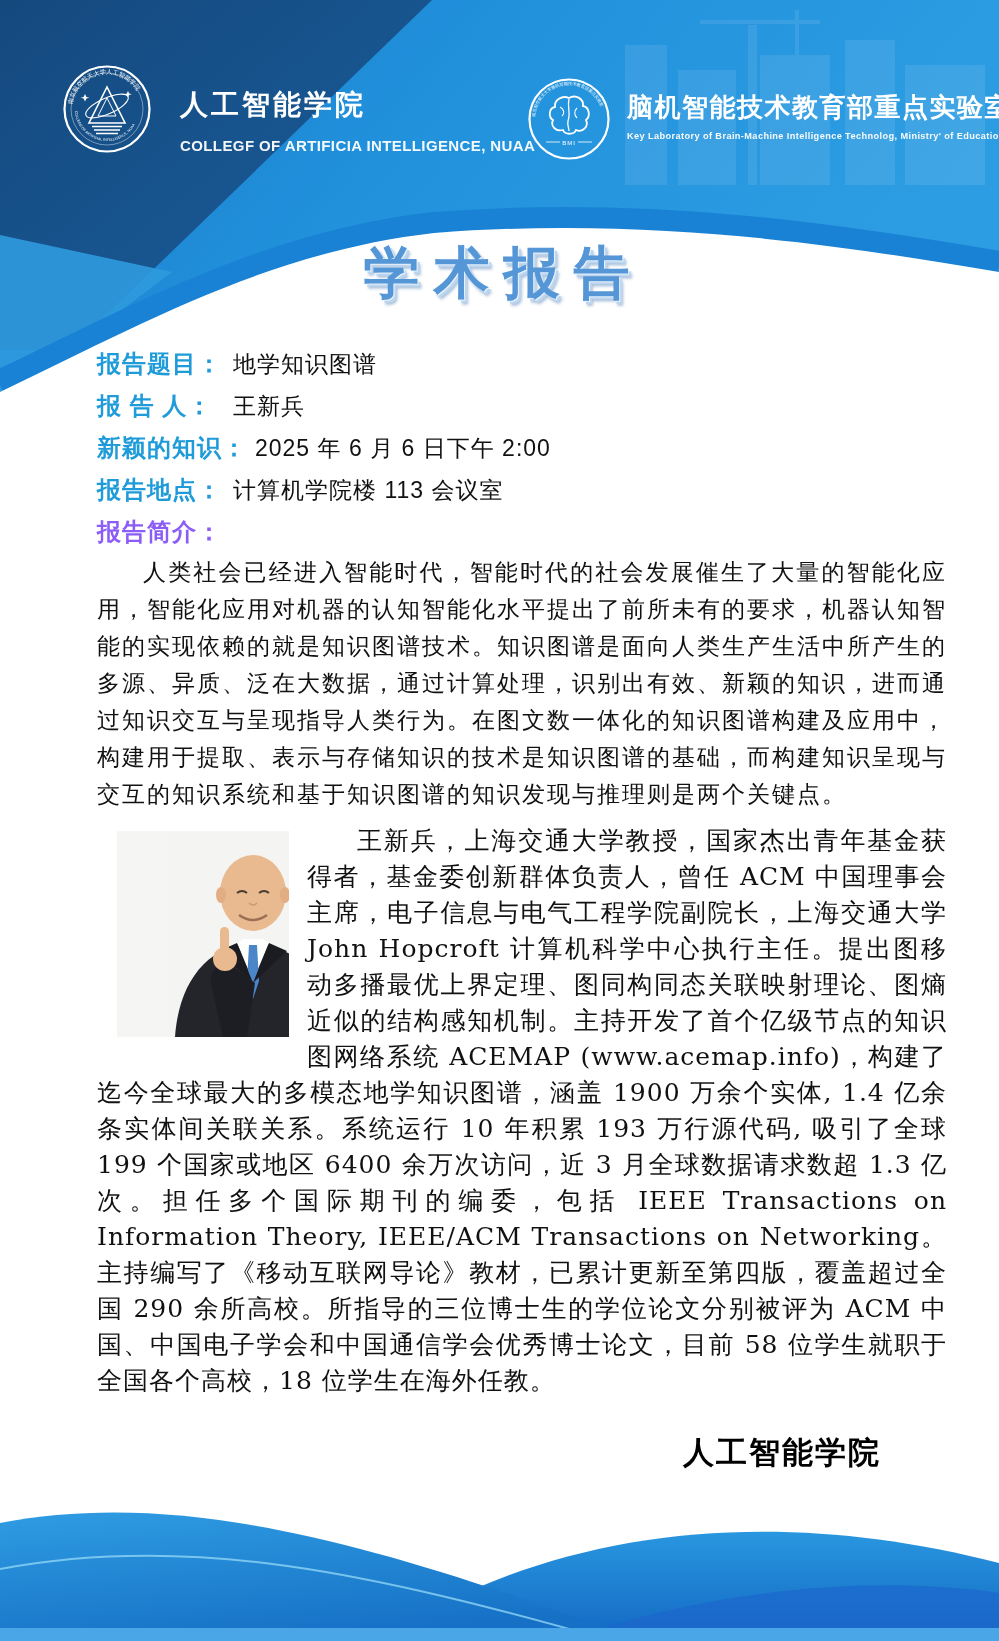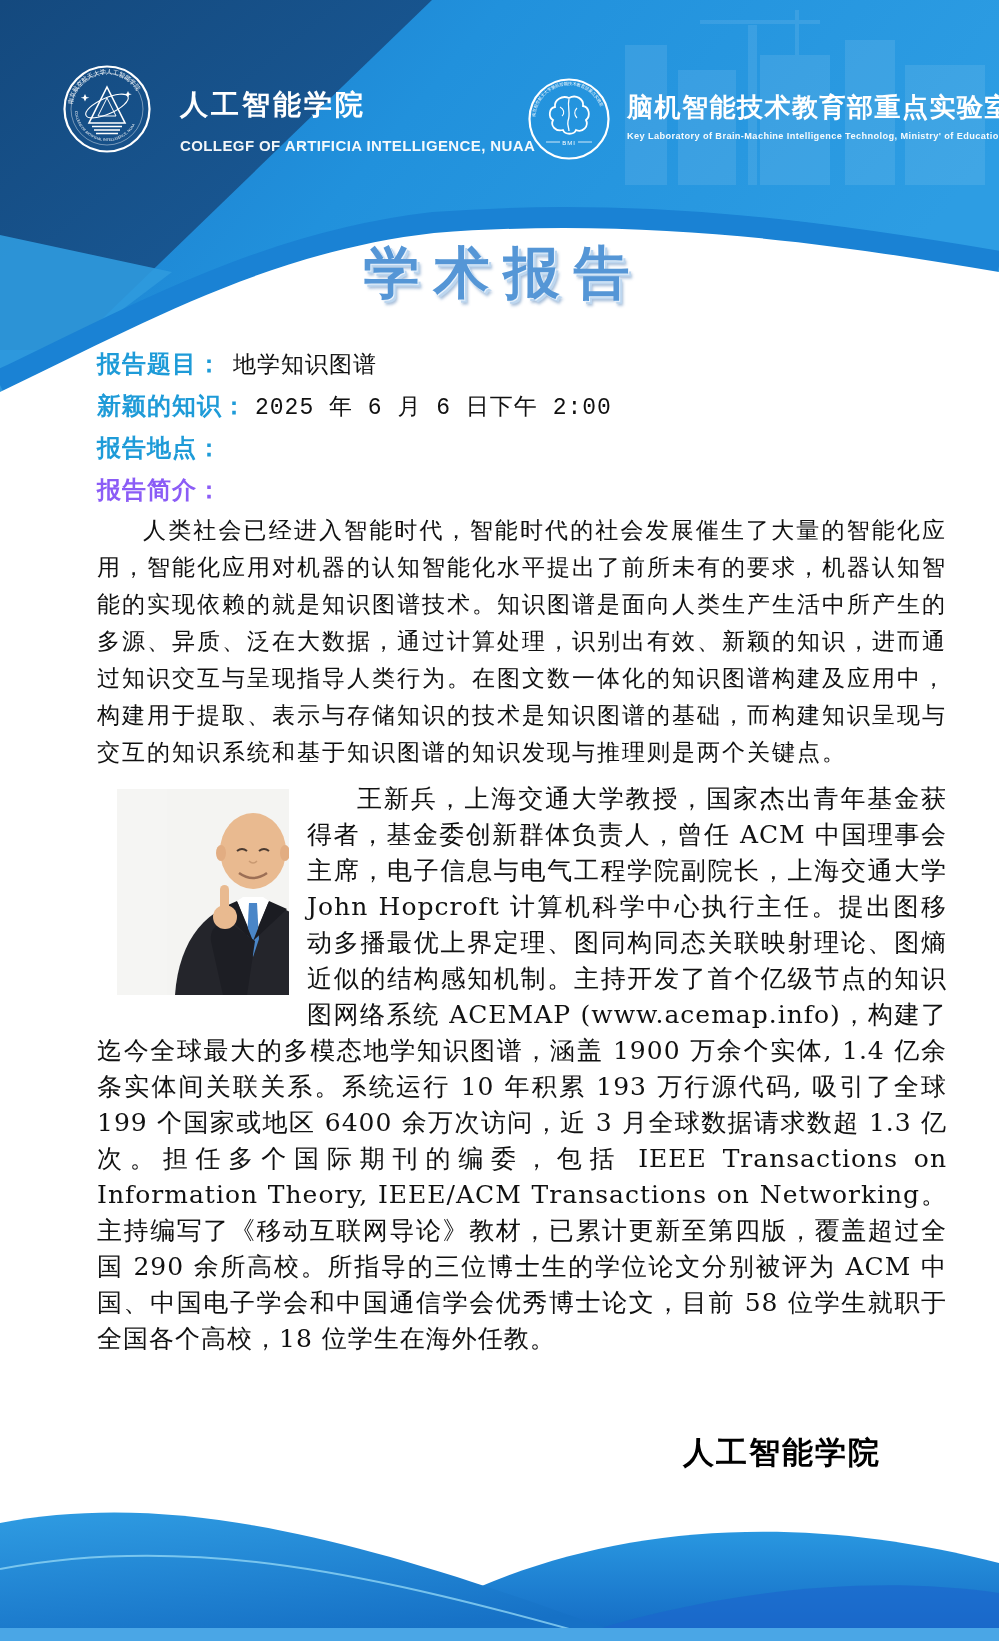--- a/index.html
+++ b/index.html
@@ -25,21 +25,21 @@
   .poster-title{position:absolute;top:236px;left:4px;width:100%;text-align:center;
     font-family:"DejaVu Serif",serif;font-weight:bold;font-size:56px;letter-spacing:14px;
     color:#5596d6;z-index:5;
     text-shadow:1px 1px 0 #e9f2fb,3px 3px 0 #bcd6ef,4px 5px 3px rgba(59,110,170,.45);}
 
   
   .content{position:absolute;top:348px;left:81px;width:850px;z-index:4;color:#111111;margin-left:16px;}
   .info-row{display:flex;align-items:baseline;margin-bottom:10px;}
   .info-label{color:#1e9bd8;font-weight:bold;font-size:24px;min-width:128px;
     letter-spacing:1px;white-space:nowrap;}
-  .info-value{font-family:Liberation Mono, monospace;font-size:23px;margin-left:8px;
+  .info-value{font-family:Liberation Sans, sans-serif;font-size:23px;margin-left:8px;
     letter-spacing:1px;white-space:nowrap;}
   .section-label{color:#8b5cf6;font-weight:bold;font-size:24px;letter-spacing:1px;margin:2px 0 6px 0;}
   .abstract-text{font-family:"DejaVu Serif",serif;font-size:23px;line-height:37px;
     text-align:justify;text-indent:2em;letter-spacing:2px;margin:6px 0 10px 0;}
   .bio-label{margin-top:8px;}
   .bio{font-family:"DejaVu Serif",serif;font-size:25px;line-height:36px;
     text-align:justify;text-indent:2em;letter-spacing:1px;margin-top:8px;}
   .photo-wrap{float:left;width:172px;height:206px;margin:8px 18px 8px 20px;
     background:#f5f5f3;overflow:hidden;}
 
@@ -149,25 +149,30 @@
 
   <div class="poster-title">学术报告</div>
 
   <div class="content">
 
     <div class="info-row">
       <span class="info-label">报告题目：</span>
       <span class="info-value">地学知识图谱</span>
     </div>
     <div class="info-row">
+      <span class="info-label">报 告 人：</span>
+      <span class="info-value">王新兵</span>
+    </div>
+    <div class="info-row">
       <span class="info-label">新颖的知识：</span>
       <span class="info-value">2025 年 6 月 6 日下午 2:00</span>
     </div>
     <div class="info-row">
       <span class="info-label">报告地点：</span>
+      <span class="info-value">计算机学院楼 113 会议室</span>
     </div>
 
     <div class="section-label">报告简介：</div>
 
     <p class="abstract-text">人类社会已经进入智能时代，智能时代的社会发展催生了大量的智能化应用，智能化应用对机器的认知智能化水平提出了前所未有的要求，机器认知智能的实现依赖的就是知识图谱技术。知识图谱是面向人类生产生活中所产生的多源、异质、泛在大数据，通过计算处理，识别出有效、新颖的知识，进而通过知识交互与呈现指导人类行为。在图文数一体化的知识图谱构建及应用中，构建用于提取、表示与存储知识的技术是知识图谱的基础，而构建知识呈现与交互的知识系统和基于知识图谱的知识发现与推理则是两个关键点。</p>
 
 
     <div class="bio">
       <div class="photo-wrap">
         <svg width="172" height="206" viewBox="0 0 172 206">

